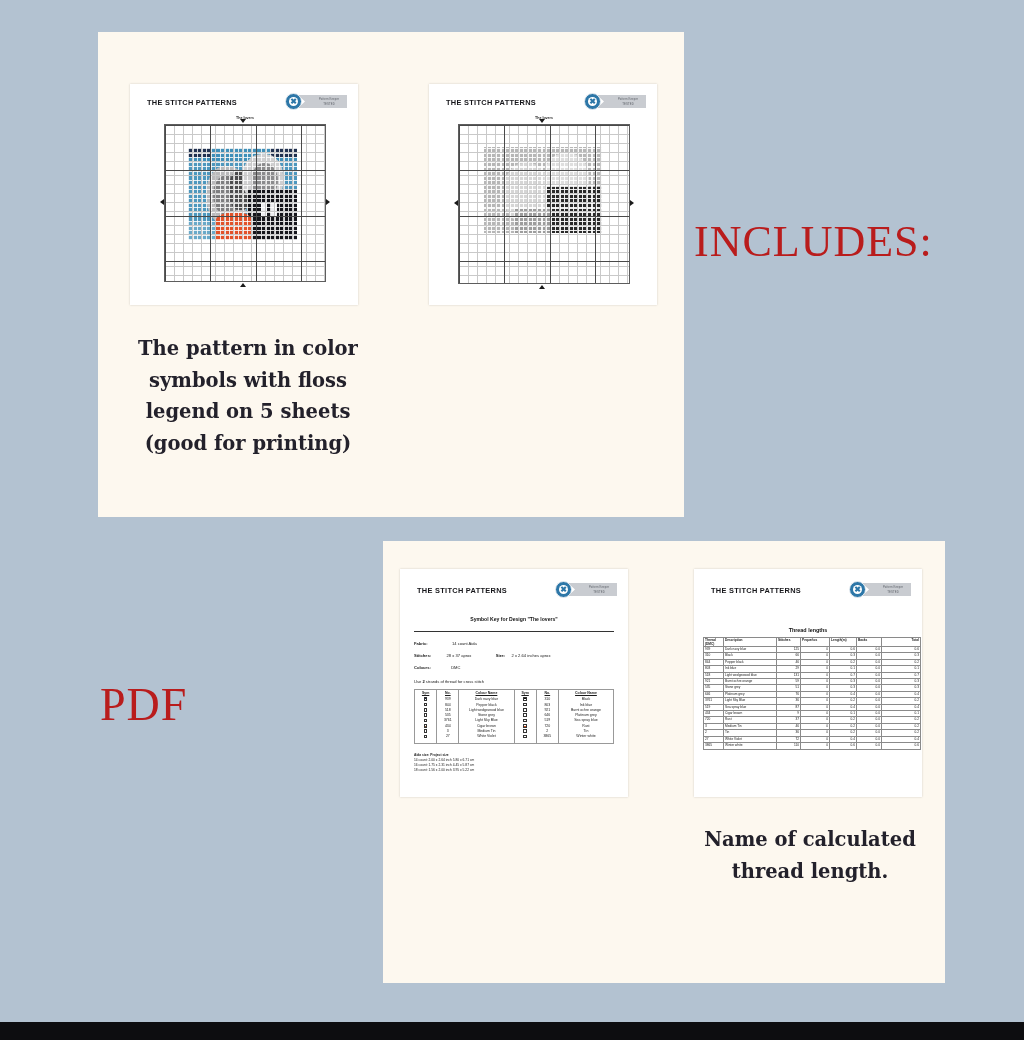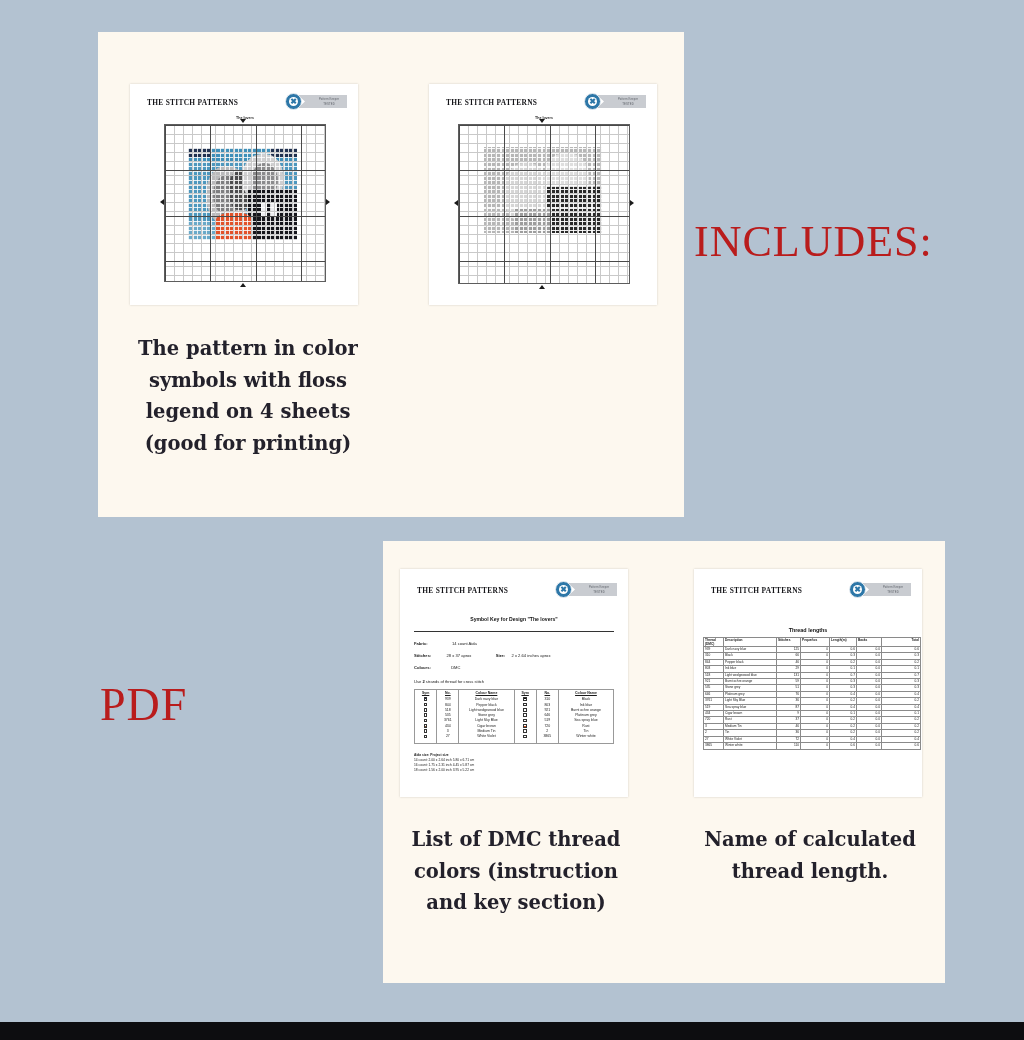--- a/index.html
+++ b/index.html
@@ -43,21 +43,21 @@
 
   
   .sheet{position:absolute;background:#ffffff;box-shadow:0 0 2px rgba(0,0,0,.18);}
   #sheet-color{left:130px;top:84px;width:228px;height:221px;}
   #sheet-bw{left:429px;top:84px;width:228px;height:221px;}
   #sheet-key{left:400px;top:569px;width:228px;height:228px;}
   #sheet-lengths{left:694px;top:569px;width:228px;height:228px;}
 
   .sheet-title{
     position:absolute;
-    font-family:Liberation Serif, serif;
+    font-family:Liberation Sans, sans-serif;
     font-weight:700;color:#16161a;
     letter-spacing:.3px;
     white-space:nowrap;
   }
   #sheet-color .sheet-title,#sheet-bw .sheet-title{left:17px;top:14px;font-size:7.4px;}
   #sheet-key .sheet-title,#sheet-lengths .sheet-title{left:17px;top:17px;font-size:7.4px;}
 
   
   .badge{position:absolute;width:62px;height:17px;}
   #sheet-color .badge,#sheet-bw .badge{right:11px;top:9px;}
@@ -227,21 +227,21 @@
         <div class="fine-grid"></div>
         <div class="bold-grid"></div>
       </div>
       <div class="tick t" style="left:81px;top:3px;"></div>
       <div class="tick b" style="left:81px;bottom:3px;"></div>
       <div class="tick l" style="left:-4px;top:84px;"></div>
       <div class="tick r" style="right:-4px;top:84px;"></div>
     </div>
   </div>
 
-  <div class="caption" id="caption-1">The pattern in color symbols with floss legend on 4 sheets (good for printing)</div>
+  <div class="caption" id="caption-1">The pattern in color symbols with floss legend on 5 sheets (good for printing)</div>
 
   <div class="big-serif" id="includes-heading">INCLUDES:</div>
 
   <div class="panel" id="panel-bottom"></div>
 
   <div class="sheet" id="sheet-key">
     <div class="sheet-title">THE STITCH PATTERNS</div>
     <div class="badge">
       <div class="ribbon">
         <span class="r1">Pattern Keeper</span>
@@ -589,21 +589,20 @@
             <td class="c-st n">110</td>
             <td class="c-pq n">0</td>
             <td class="c-len n">0.6</td>
             <td class="c-bk n">0.0</td>
             <td class="c-tot n">0.6</td>
           </tr>
         </tbody>
       </table>
   </div>
 
-  <div class="caption" id="caption-3">List of DMC thread colors (instruction and key section)</div>
   <div class="caption" id="caption-4">Name of calculated thread length.</div>
 
   <div class="big-serif" id="pdf-heading">
     <div>PDF</div>
   </div>
 
   <div class="bottom-strip"></div>
 </div>
 
 </body></html>

